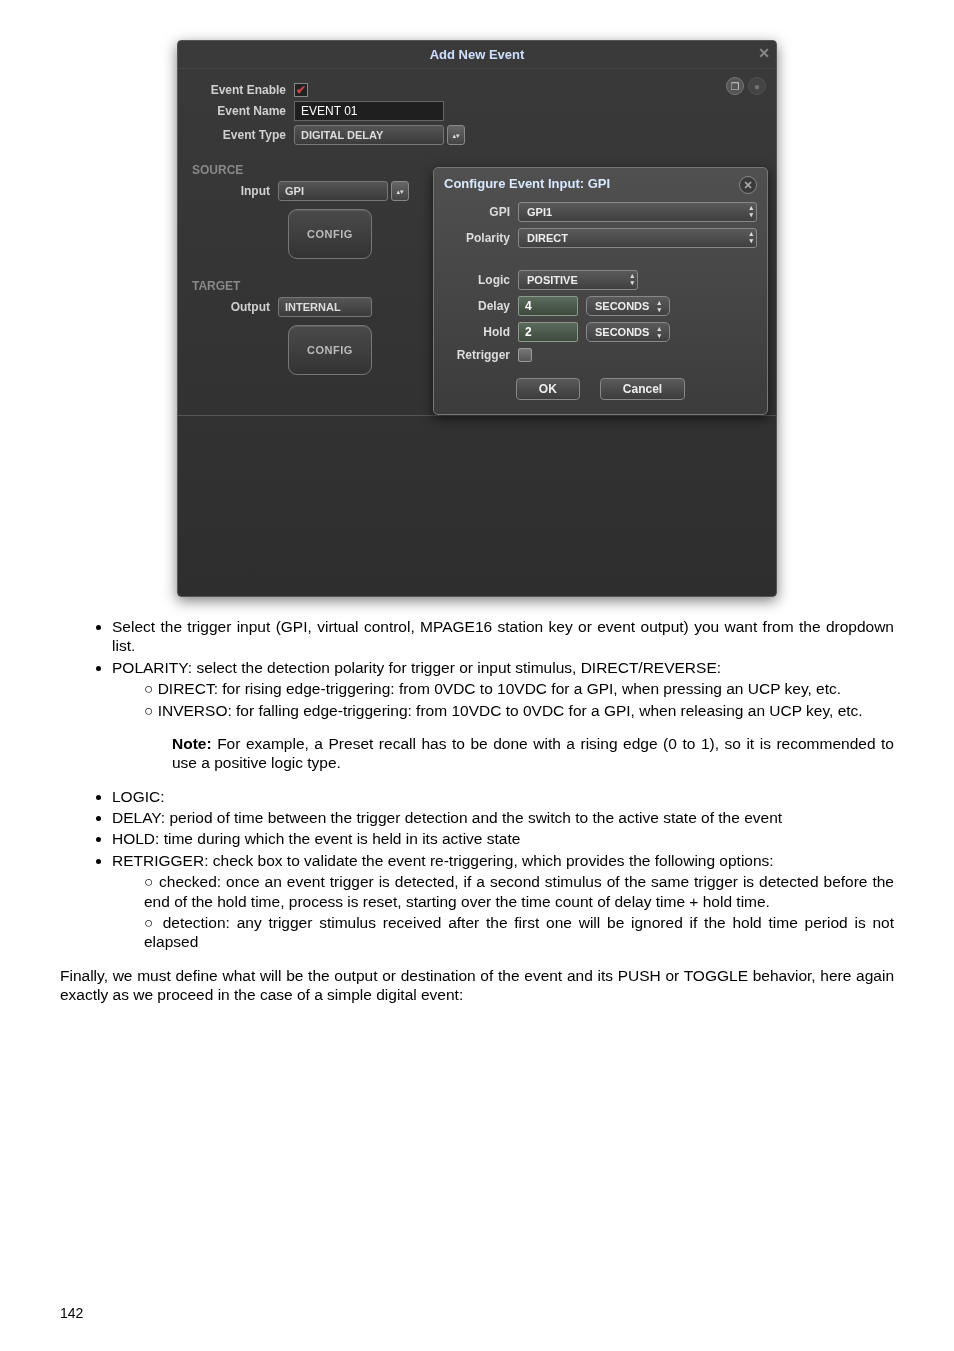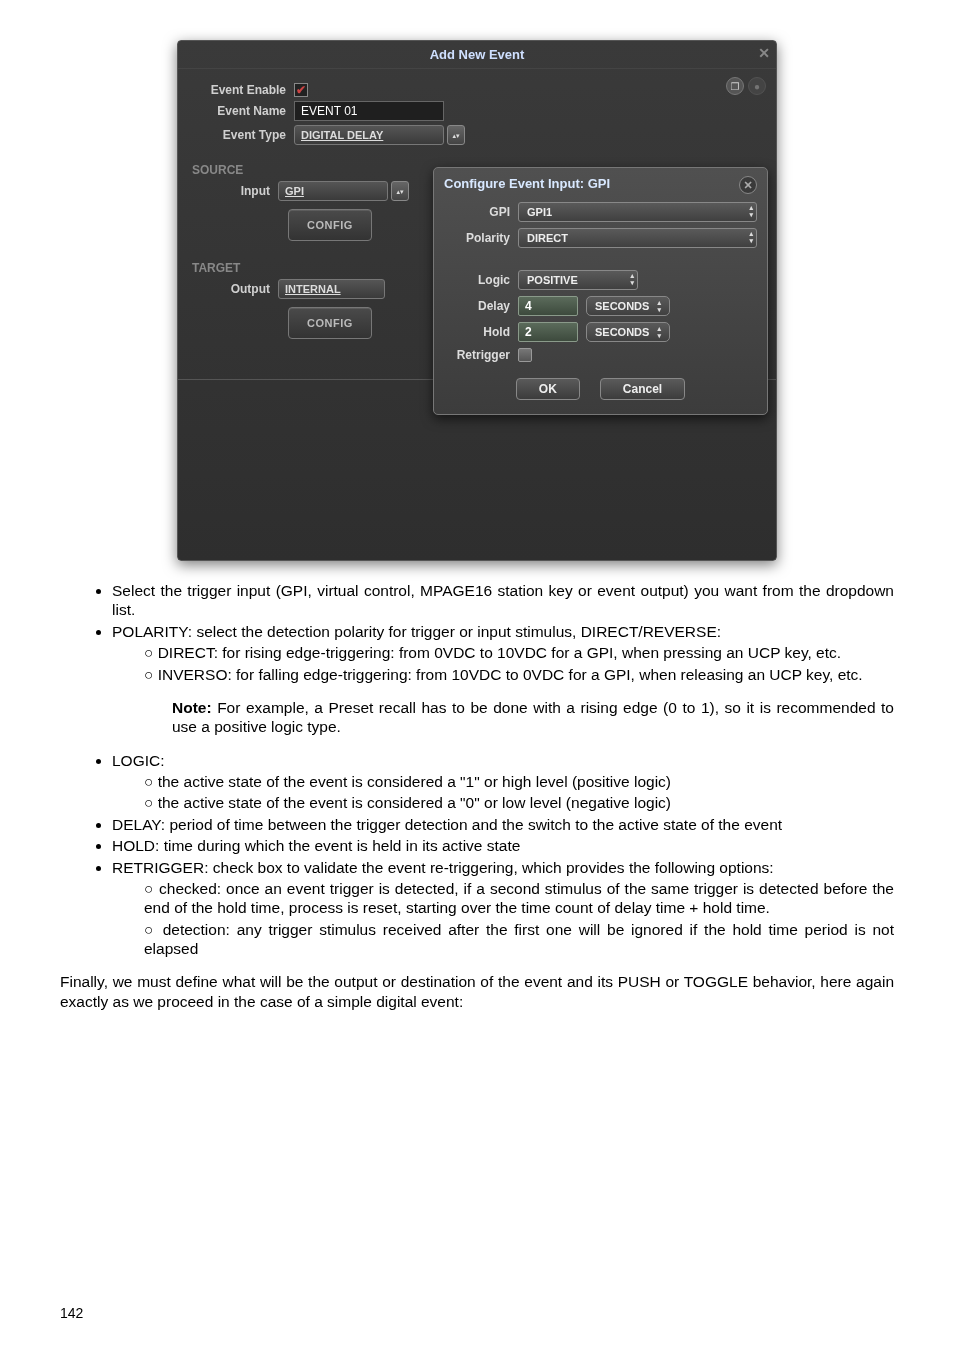--- a/index.html
+++ b/index.html
@@ -87,40 +87,40 @@
     background:#1f1f1f; border:1px solid #666;
     color:#fff; padding:2px 6px; height:20px;
     font-size:12px;
   }
   .select-sim {
     background:linear-gradient(#555,#3a3a3a);
     border:1px solid #777; border-radius:3px;
     color:#ddd; padding:2px 8px 2px 6px;
     font-weight:bold; font-size:11px;
     display:inline-flex; align-items:center;
-    height:20px; position:relative;text-decoration:underline;
+    height:20px; position:relative;
   }
   .arrow-btn {
     width:18px; height:20px;
     background:linear-gradient(#666,#444);
     border:1px solid #888; border-radius:3px;
     margin-left:3px;
     display:inline-flex; align-items:center; justify-content:center;
     color:#ddd; font-size:10px;
   }
   .arrow-btn::after { content:"▴▾"; font-size:7px; line-height:7px; text-align:center; }
   .section-label {
     color:#888; font-weight:bold; font-size:12px;
     margin: 10px 0 2px 14px;
   }
   .config-btn {
     display:inline-block;
     background:linear-gradient(#4a4a4a,#333);
-    border:1px solid #777; border-radius:4px;
-    padding:9px 18px; color:#bbb; font-weight:bold;
+    border:1px solid #777; border-radius:9px;
+    padding:18px 18px; color:#bbb; font-weight:bold;
     font-size:11px; letter-spacing:0.5px;
     box-shadow: inset 0 1px 0 rgba(255,255,255,0.1);
   }
   .lower-half {
     position: relative;
     padding-bottom: 10px;
   }
   .popover {
     position:absolute;
     left: 255px;
@@ -286,21 +286,21 @@
           </div>
           <div style="margin:8px 0 0 110px">
             <span class="config-btn">CONFIG</span>
           </div>
         </div>
 
         <div class="target-block">
           <div class="section-label">TARGET</div>
           <div class="source-hdr">
             <span class="lbl2">Output</span>
-            <span class="select-sim" style="width:107px">INTERNAL</span>
+            <span class="select-sim" style="width:94px">INTERNAL</span>
           </div>
           <div style="margin:8px 0 0 110px">
             <span class="config-btn">CONFIG</span>
           </div>
         </div>
 
         <div class="spacer-under"></div>
 
         <div class="popover">
           <div class="popover-title-row">
@@ -373,24 +373,20 @@
       </li>
     </ul>
 
     <div class="note-block">
       <b>Note:</b><span> For example, a Preset recall has to be done with a rising edge (0 to 1), so it is recommended to use a positive logic type.</span>
     </div>
 
     <ul class="outer">
       <li>
         <span>LOGIC:</span>
-        <ul class="inner">
-          <li>the active state of the event is considered a "1" or high level (positive logic)</li>
-          <li>the active state of the event is considered a "0" or low level (negative logic)</li>
-        </ul>
       </li>
       <li>DELAY: period of time between the trigger detection and the switch to the active state of the event</li>
       <li>HOLD: time during which the event is held in its active state</li>
       <li>
         <span>RETRIGGER: check box to validate the event re-triggering, which provides the following options:</span>
         <ul class="inner">
           <li>checked: once an event trigger is detected, if a second stimulus of the same trigger is detected before the end of the hold time, process is reset, starting over the time count of delay time + hold time.</li>
           <li>detection: any trigger stimulus received after the first one will be ignored if the hold time period is not elapsed</li>
         </ul>
       </li>

